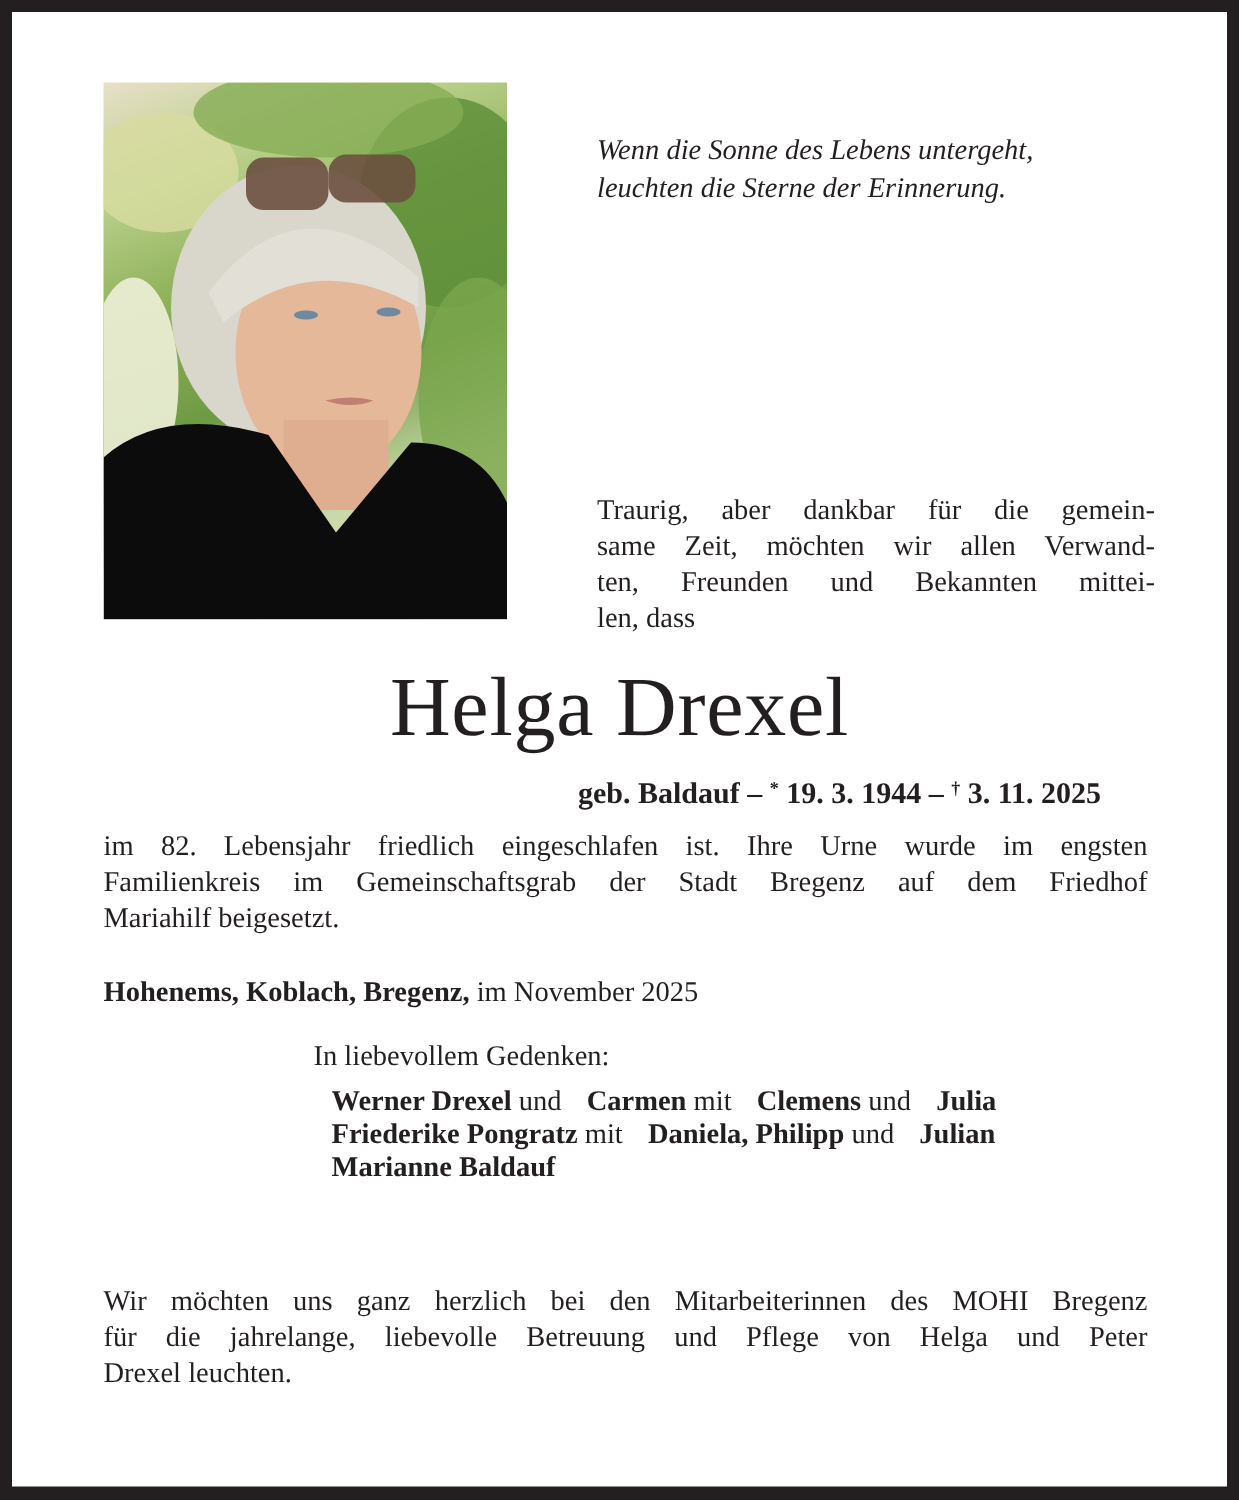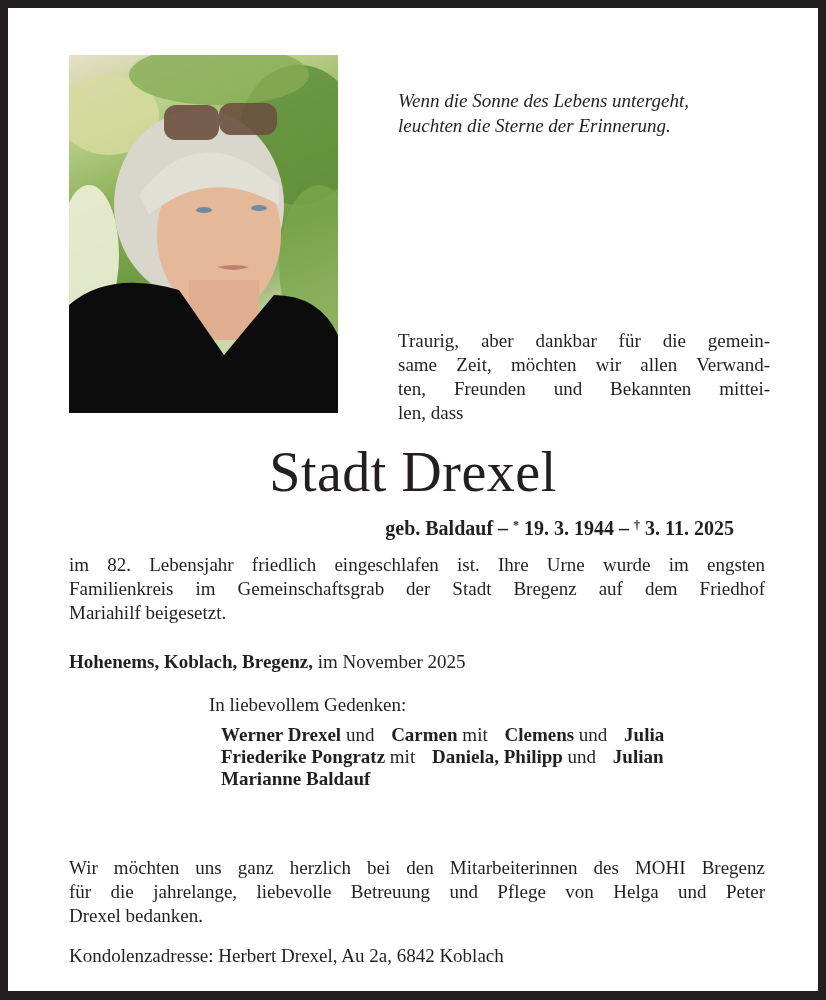--- a/index.html
+++ b/index.html
@@ -136,21 +136,21 @@
     <div>leuchten die Sterne der Erinnerung.</div>
   </div>
 
   <div class="intro">
     <div class="line-j">Traurig, aber dankbar für die gemein-</div>
     <div class="line-j">same Zeit, möchten wir allen Verwand-</div>
     <div class="line-j">ten, Freunden und Bekannten mittei-</div>
     <div class="line-l">len, dass</div>
   </div>
 
-  <div class="name">Stadt Drexel</div>
+  <div class="name">Helga Drexel</div>
 
   <div class="dates"><span>geb. Baldauf</span><span> – </span><sup>*</sup><span> 19. 3. 1944</span><span> – </span><sup>†</sup><span> 3. 11. 2025</span></div>
 
   <div class="body-text">
     <div class="line-j">im 82. Lebensjahr friedlich eingeschlafen ist. Ihre Urne wurde im engsten</div>
     <div class="line-j">Familienkreis im Gemeinschaftsgrab der Stadt Bregenz auf dem Friedhof</div>
     <div class="line-l">Mariahilf beigesetzt.</div>
   </div>
 
   <div class="place"><b>Hohenems, Koblach, Bregenz,</b><span> im November 2025</span></div>
@@ -160,18 +160,17 @@
     <div id="mourner-rows">
         <div class="row"><b>Werner Drexel</b><span> und </span><b>Carmen</b><span> mit </span><b>Clemens</b><span> und </span><b>Julia</b></div>
         <div class="row"><b>Friederike Pongratz</b><span> mit </span><b>Daniela, Philipp</b><span> und </span><b>Julian</b></div>
         <div class="row"><b>Marianne Baldauf</b></div>
       </div>
   </div>
 
   <div class="thanks">
     <div class="line-j">Wir möchten uns ganz herzlich bei den Mitarbeiterinnen des MOHI Bregenz</div>
     <div class="line-j">für die jahrelange, liebevolle Betreuung und Pflege von Helga und Peter</div>
-    <div class="line-l">Drexel bedanken.</div>
+    <div class="line-l">Drexel leuchten.</div>
   </div>
 
-  <div class="address">Kondolenzadresse: Herbert Drexel, Au 2a, 6842 Koblach</div>
 
 </div>
 
 </body></html>

